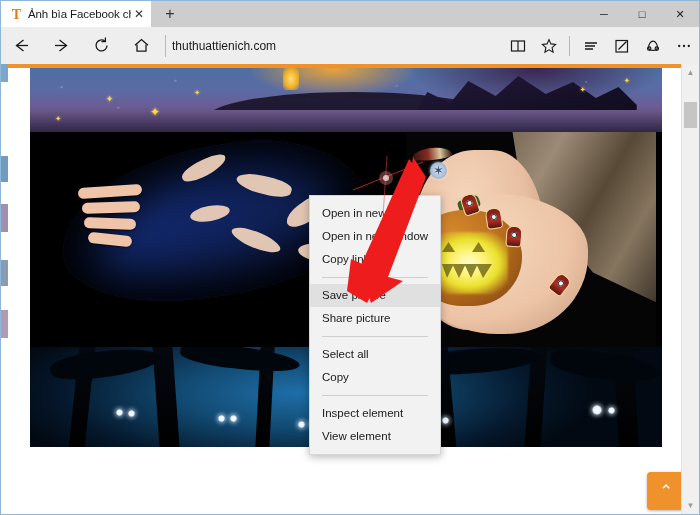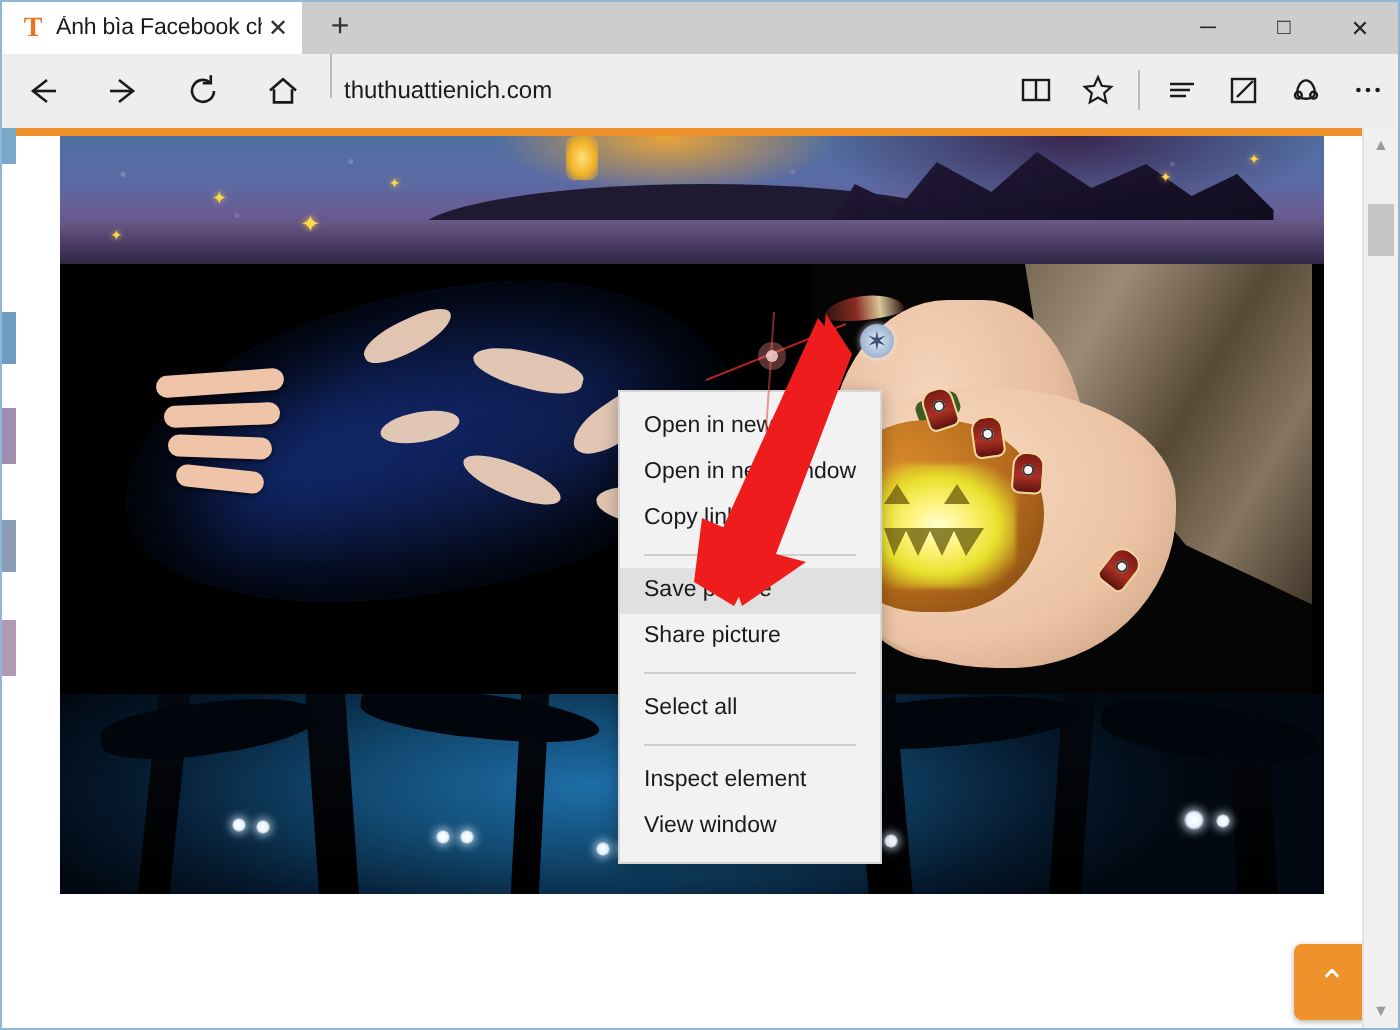--- a/index.html
+++ b/index.html
@@ -99,21 +99,21 @@
   }
 
   
   .navbar {
     position: absolute;
     left: 0; top: 26px;
     width: 698px;
     height: 37px;
     background: #eeeeee;
     display: flex;
-    align-items: flex-start;
+    align-items: center;
   }
   .navbtn {
     width: 40px;
     height: 36px;
     display: flex;
     align-items: center;
     justify-content: center;
     color: #1a1a1a;
     cursor: pointer;
   }
@@ -686,23 +686,24 @@
 
   <div class="ctxmenu">
     <div class="ctx-item">Open in new tab</div>
     <div class="ctx-item">Open in new window</div>
     <div class="ctx-item">Copy link</div>
     <div class="ctx-sep"></div>
     <div class="ctx-item selected">Save picture</div>
     <div class="ctx-item">Share picture</div>
     <div class="ctx-sep"></div>
     <div class="ctx-item">Select all</div>
+    <div class="ctx-item">Copy</div>
     <div class="ctx-sep"></div>
     <div class="ctx-item">Inspect element</div>
-    <div class="ctx-item">View window</div>
+    <div class="ctx-item">View element</div>
   </div>
 
   <svg class="red-flare" viewBox="0 0 70 60">
     <line x1="0" y1="34" x2="70" y2="6" stroke="#d12a2a" stroke-width="1" opacity=".85"></line>
     <line x1="34" y1="0" x2="30" y2="60" stroke="#e04b4b" stroke-width="1" opacity=".55"></line>
     <circle cx="33" cy="22" r="7" fill="#ff8d8d" opacity=".35"></circle>
     <circle cx="33" cy="22" r="3" fill="#ffd9d9" opacity=".8"></circle>
   </svg>
 
   <svg class="red-arrow" viewBox="0 0 100 160">

